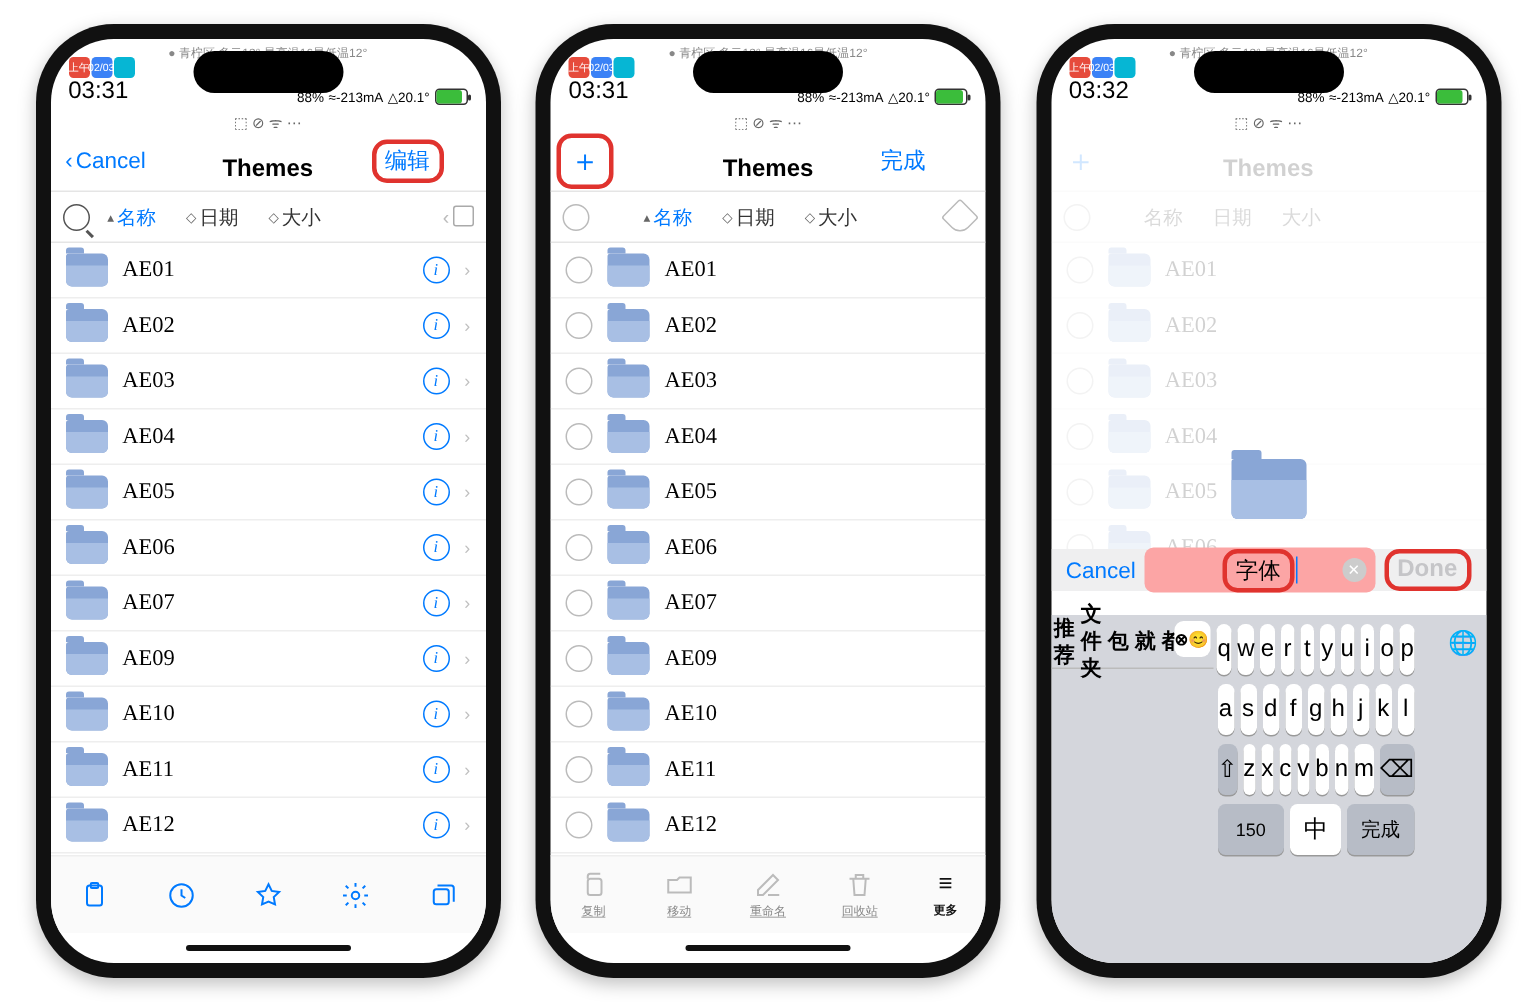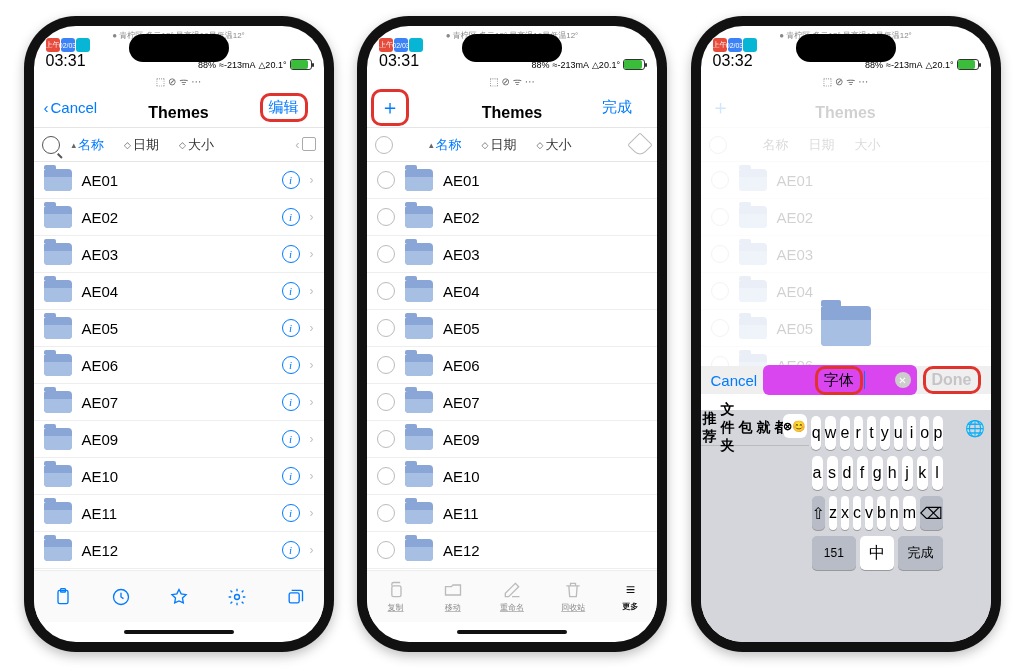--- a/index.html
+++ b/index.html
@@ -17,61 +17,61 @@
     .cal-box { width:14px; height:14px; border-radius:3px; font-size:7px; display:flex; align-items:center; justify-content:center; color:#fff; }
     .cb-red{background:#e64b3c;} .cb-blue{background:#3b82f6;} .cb-teal{background:#06b6d4;}
     .status-right { display:flex; align-items:center; gap:3px; font-size:9px; }
     .status-batt { width:22px; height:11px; border:1px solid #333; border-radius:3px; position:relative; }
     .status-batt::after{content:"";position:absolute;right:-3px;top:3px;width:2px;height:4px;background:#333;border-radius:1px;}
     .status-batt-fill{height:100%;background:#3bbd3b;border-radius:2px;}
     .status-icons{font-size:10px;margin-top:2px;text-align:center;color:#666;}
     
     .navbar { height:40px; display:flex; align-items:center; justify-content:space-between; padding:0 10px; border-bottom:1px solid #e5e5e5; }
     .nav-left,.nav-right{ color:#007aff; font-size:15px; display:flex; align-items:center; gap:2px; min-width:60px; }
-    .nav-right{justify-content:center;}
+    .nav-right{justify-content:flex-start;}
     .nav-title{ font-weight:600; font-size:16px;margin-top:10px;}
     .highlight-box{ border:3px solid #e0332e; border-radius:10px; padding:2px 6px; margin:-2px -6px;}
     
     .sortbar{height:34px;display:flex;align-items:center;padding:0 8px;gap:4px;border-bottom:1px solid #e5e5e5;font-size:13px;}
     .sort-tab{flex:0 0 auto; padding:0 8px; display:flex; align-items:center; gap:2px; color:#333;}
     .sort-tab.active{color:#007aff;}
     .sort-chev{font-size:9px;color:#666;}
     .search-ic{width:18px;height:18px;border:1.5px solid #555;border-radius:50%;position:relative;}
     .search-ic::after{content:"";position:absolute;bottom:-4px;right:-4px;width:6px;height:1.5px;background:#555;transform:rotate(45deg);}
     .grid-toggle{margin-left:auto;display:flex;gap:2px;}
     .grid-box{width:14px;height:14px;border:1px solid #aaa;border-radius:2px;}
     .radio{width:18px;height:18px;border:1.5px solid #bbb;border-radius:50%;}
     .tag-ic{width:18px;height:18px;border:1.5px solid #bbb;transform:rotate(-45deg);border-radius:2px 2px 2px 8px;}
     
     .filelist{flex:1;overflow-y:hidden;}
     .row{height:37px;display:flex;align-items:center;padding:0 10px;border-bottom:.5px solid #eee;gap:10px;}
     .folder{width:28px;height:22px;background:#89a6d6;border-radius:2px 4px 4px 4px;position:relative;}
     .folder::before{content:"";position:absolute;top:-4px;left:0;width:12px;height:4px;background:#89a6d6;border-radius:2px 2px 0 0;}
     .folder::after{content:"";position:absolute;left:0;right:0;bottom:0;height:14px;background:#a8bfe4;border-radius:0 0 4px 4px;}
-    .rowname{flex:1;font-size:15px;}
+    .rowname{flex:1;font-size:15px;font-family:Liberation Serif, serif;}
     .info-ic{width:18px;height:18px;border:1.5px solid #007aff;border-radius:50%;color:#007aff;font-family:Georgia,serif;font-style:italic;font-size:11px;display:flex;align-items:center;justify-content:center;}
     .chev{color:#c0c0c0;font-size:12px;}
     
     .tabbar{height:52px;border-top:1px solid #eee;display:flex;justify-content:space-around;align-items:center;background:#fafafa;}
     .tabbtn{color:#007aff;display:flex;flex-direction:column;align-items:center;gap:2px;font-size:9px;}
     .tabbtn.dim{color:#bbb;text-decoration:underline;}
     .tabbtn .lbl{font-size:8px;color:#888;}
     .tabbar svg, .tabbar .ic{width:20px;height:20px;}
     .home-ind{height:20px;display:flex;align-items:center;justify-content:center;}
     .home-ind::after{content:"";width:110px;height:4px;background:#111;border-radius:3px;}
     
     .dim .navbar, .dim .sortbar, .dim .filelist{opacity:.18;pointer-events:none;}
     .big-folder{position:absolute;left:50%;top:280px;transform:translateX(-50%);}
     .big-folder .folder{width:50px;height:40px;}
     .big-folder .folder::before{width:20px;height:6px;top:-6px;}
     .big-folder .folder::after{height:26px;}
     .rename-bar{position:absolute;left:0;right:0;top:340px;height:28px;background:#efeff0;display:flex;align-items:center;padding:0 10px;gap:6px;}
     .rename-bar .btn{color:#007aff;font-size:15px;}
     .rename-bar .done{color:#c5c5c8;font-weight:600;}
-    .rename-field{flex:1;height:30px;background:#d946ef;border-radius:6px;display:flex;align-items:center;justify-content:center;font-size:15px;position:relative;}
+    .rename-field{flex:1;height:30px;background:#fca5a5;border-radius:6px;display:flex;align-items:center;justify-content:center;font-size:15px;position:relative;}
     .rename-field .clear{position:absolute;right:6px;width:16px;height:16px;border-radius:50%;background:#ccc;color:#fff;font-size:10px;display:flex;align-items:center;justify-content:center;}
     .rename-field .cursor{width:1px;height:18px;background:#007aff;margin-left:1px;}
     .hl-sm{border:3px solid #e0332e;border-radius:10px;padding:2px 6px;}
     
     .kbd-area{position:absolute;left:0;right:0;bottom:0;top:384px;background:#d4d6dc;display:flex;flex-direction:row;}
     .predict{height:36px;display:flex;align-items:center;justify-content:space-around;font-size:14px;font-weight:600;border-bottom:1px solid #bbb;position:relative;}
     .predict span{padding:0 2px;}
     .emoji-drawer{position:absolute;right:2px;top:4px;width:24px;height:24px;background:#fff;border-radius:6px;display:flex;align-items:center;justify-content:center;font-size:11px;}
     .kbd-rows{flex:1;display:flex;flex-direction:column;gap:6px;padding:6px 3px 0;}
     .krow{display:flex;gap:4px;justify-content:center;}
@@ -508,21 +508,21 @@
         <div class="key">z</div>
             <div class="key">x</div>
             <div class="key">c</div>
             <div class="key">v</div>
             <div class="key">b</div>
             <div class="key">n</div>
             <div class="key">m</div>
         <div class="key fn">⌫</div>
       </div>
       <div class="krow">
-        <div class="key fn w" style="font-size:12px">151</div>
+        <div class="key fn w" style="font-size:12px">150</div>
         <div class="key w">中</div>
         <div class="key fn" style="max-width:48px;font-size:13px">完成</div>
       </div>
     </div>
     <div class="kb-bottom">
       <span class="kb-ic">🌐</span>
       <span class="kb-ic">🎙</span>
     </div>
   </div>
  </div>

